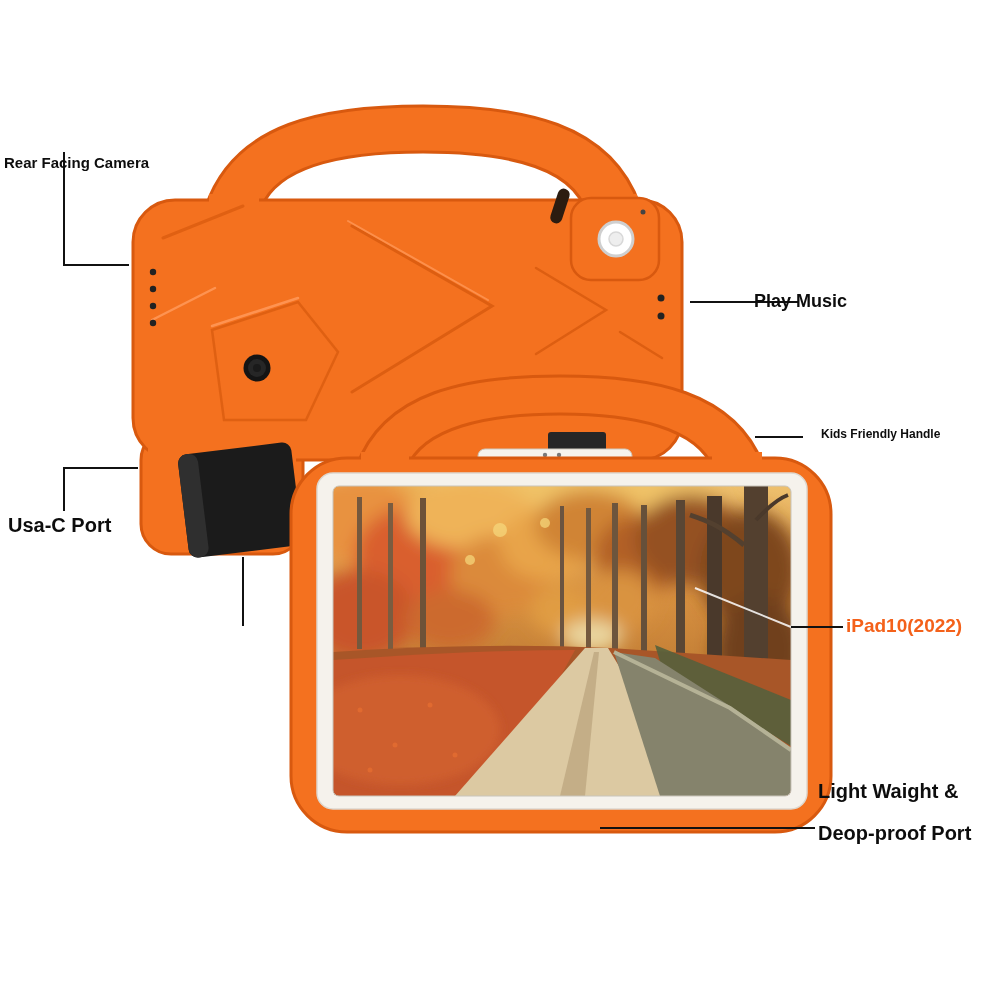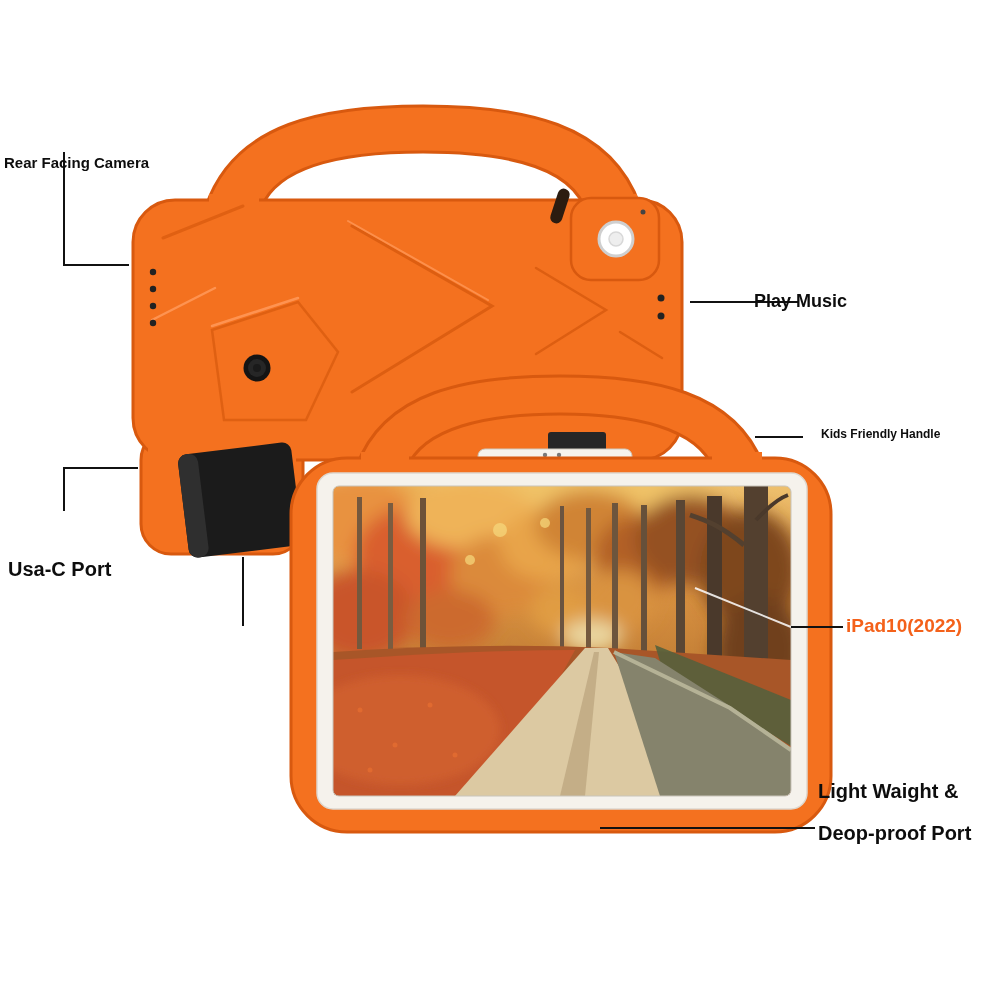--- a/index.html
+++ b/index.html
@@ -3,21 +3,21 @@
 <meta charset="utf-8">
 <style>
   html,body{margin:0;padding:0;background:#ffffff;}
   .stage{position:relative;width:1000px;height:1000px;background:#ffffff;overflow:hidden;
          font-family:"Liberation Sans",sans-serif;}
   .stage svg{position:absolute;left:0;top:0;}
   .lbl{position:absolute;font-weight:700;color:#0d0d0d;white-space:nowrap;}
   .lbl-rear{left:4px;top:130px;font-size:15px;margin-top:24px;}
   .lbl-play{left:754px;top:291px;font-size:18px;}
   .lbl-handle{left:806px;top:427px;font-size:12px;margin-left:15px;}
-  .lbl-usb{left:8px;top:514px;font-size:20px;margin-top:44px;}
+  .lbl-usb{left:8px;top:514px;font-size:20px;}
   .lbl-kick{left:38px;top:629px;font-size:27px;}
   .lbl-model{left:846px;top:615px;font-size:19px;color:#F4611A;text-align:right;}
   .lbl-light1{left:818px;top:780px;font-size:20px;text-align:right;}
   .lbl-light2{left:818px;top:822px;font-size:20px;}
   .title-box{position:absolute;top:16px;right:14px;border:3px solid #F4611A;color:#F4611A;
              font-weight:700;font-size:31px;padding:6px 15px;line-height:1.15;background:#fff;}
 </style>
 </head>
 <body>
 

